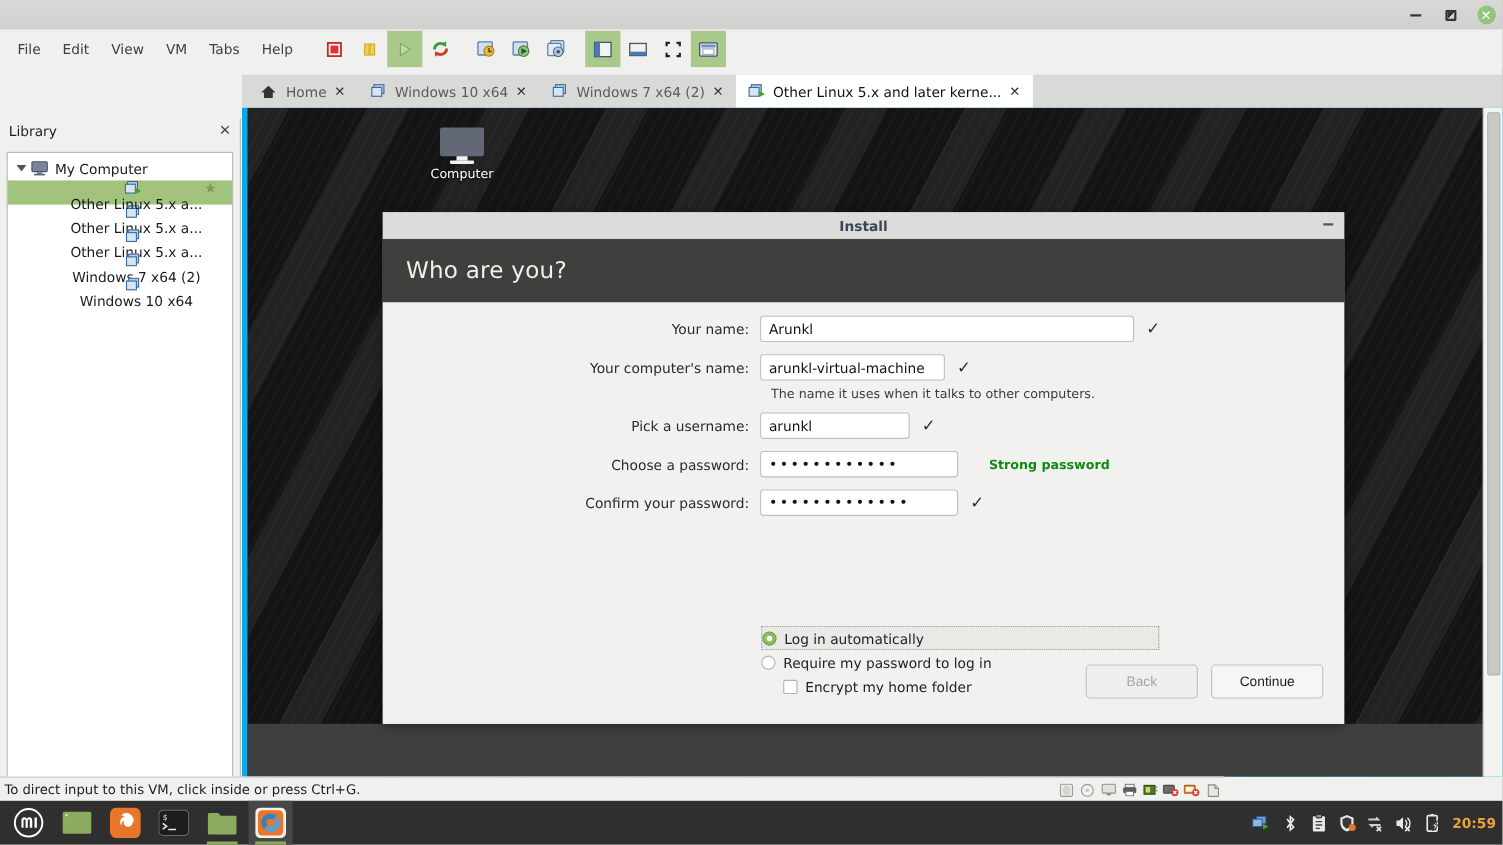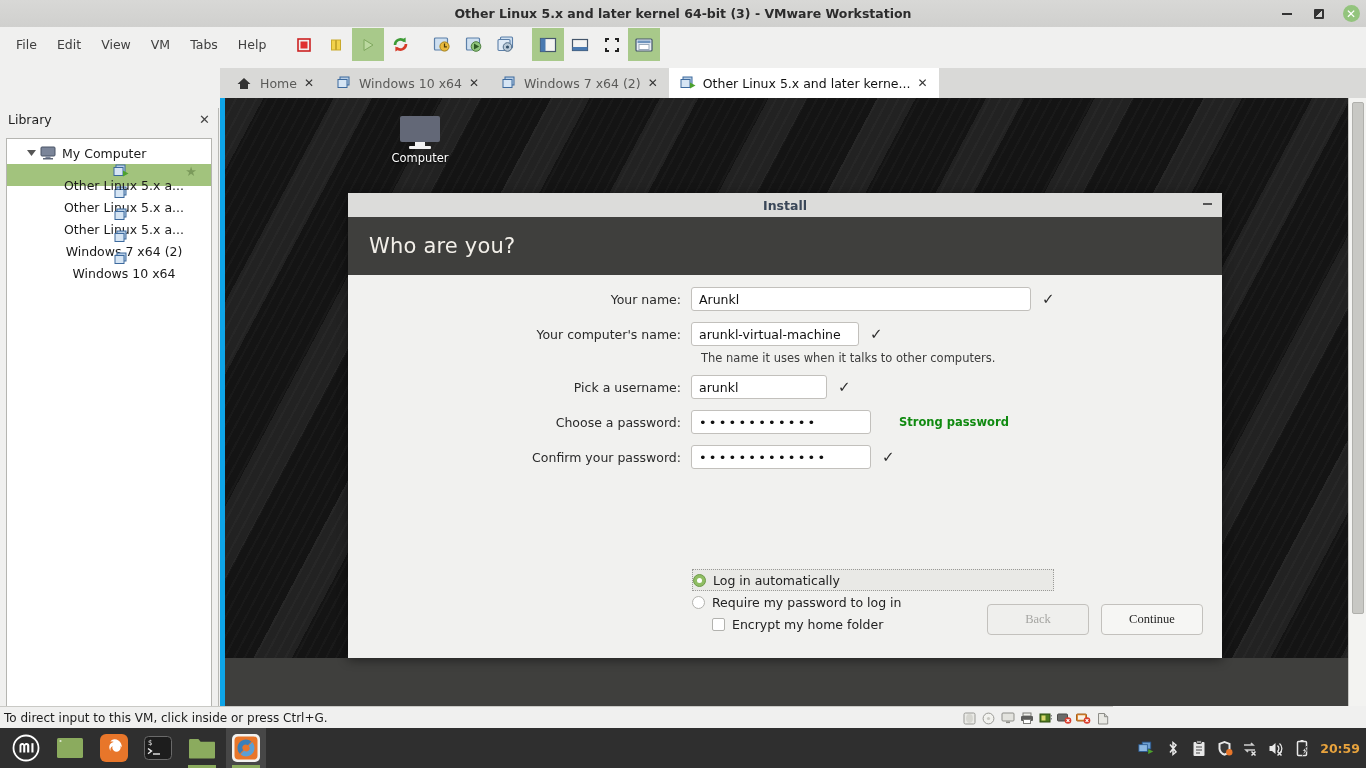--- a/index.html
+++ b/index.html
@@ -49,21 +49,21 @@
   .lib-head { display:flex; align-items:center; justify-content:space-between; padding:4px 8px 3px 8px; }
   .lib-title { font-size:12.5px; color:#1e1e1e; }
   .lib-close { font-size:13px; color:#444; cursor:pointer; line-height:1; }
   .searchrow { display:flex; margin:2px 6px 0 6px; height:26px; }
   .searchbox { flex:1; display:flex; align-items:center; gap:6px; background:#fff; border:1px solid #b5b5b1; padding:0 7px; }
   .searchbox input { border:0; outline:0; width:100%; font-size:12.5px; color:#111; font-family:inherit; background:transparent; }
   .searchbox input::placeholder { color:#9a9a97; }
   .searchdrop { width:30px; border:1px solid #b5b5b1; border-left:0; background:#eaeae8;
      display:flex;align-items:center;justify-content:center;cursor:pointer; }
   .tree { margin:8px 6px 8px 6px; background:#fff; border:1px solid #b5b5b1; height:calc(100% - 56px); padding-top:3px; }
-  .tnode { display:flex; align-items:center; height:22px; padding-left:18px; font-size:12.5px; color:#1a1a1a; cursor:pointer; }
+  .tnode { display:flex; align-items:center; height:22px; padding-left:6px; font-size:12.5px; color:#1a1a1a; cursor:pointer; }
   .tnode.child { padding-left:30px;flex-direction:column; }
   .tnode.selected { background:#a2c37d; position:relative; }
   .tnode .twist { width:12px;height:12px;margin-right:3px;display:flex;align-items:center;justify-content:center; }
   .tnode .tico { width:17px; height:16px; margin-right:5px; display:flex; align-items:center; }
   .star { position:absolute; right:14px; color:#7b9a5b; font-size:13px; }
 
   
   .tabstrip {
     position:absolute; left:220px; top:68px; width:1146px; height:30px;
     background:#d9d9d7; display:flex; align-items:flex-end; padding-left:6px;
@@ -121,21 +121,21 @@
   .optrow.focus { border:1px dotted #9a9a97; background:#e9e9e6; }
   .radio { width:13px;height:13px;border-radius:50%;border:1px solid #b2b2ae;background:#fff;margin-right:7px;
      display:flex;align-items:center;justify-content:center;flex:none; }
   .radio.sel { background:#8fbd63; border-color:#6f9b49; }
   .radio.sel .dot { width:5px;height:5px;border-radius:50%;background:#fff; }
   .cbrow { display:flex; align-items:center; height:22px; margin-left:20px; font-size:12.5px; color:#222; cursor:pointer; }
   .cbox { width:13px;height:13px;border:1px solid #b2b2ae;background:#fff;margin-right:7px;border-radius:2px;flex:none; }
 
   .dlg-buttons { position:absolute; right:19px; bottom:23px; display:flex; gap:12px; }
   .btn { width:102px; height:31px; border:1px solid #c3c1bd; border-radius:4px; background:#f6f6f4;
-     font-size:12.5px; color:#1f1f1f; font-family:Liberation Serif, serif; cursor:pointer; }
+     font-size:12.5px; color:#1f1f1f; font-family:Liberation Sans, sans-serif; cursor:pointer; }
   .btn.disabled { color:#a6a6a3; background:#efefed; cursor:default; }
 
   
   .guest-bottom { position:absolute; left:0; bottom:0; width:100%; height:48px; background:#3f3f3d; }
 
   
   .vscroll { position:absolute; left:1348px; top:98px; width:18px; height:608px; background:#f3f3f1; border-left:1px solid #c7c7c3; }
   .vthumb { position:absolute; left:3px; top:4px; width:12px; height:512px; background:#c8c8c4; border:1px solid #b0b0ac; border-radius:2px; cursor:pointer; }
 
   
@@ -156,21 +156,20 @@
   .minttray { position:absolute; right:6px; display:flex; align-items:center; gap:9px; }
   .trayico { width:17px;height:17px;display:flex;align-items:center;justify-content:center;cursor:pointer; }
   .clock { color:#e8a33d; font-size:12.5px; font-weight:bold; cursor:pointer; }
 </style>
 </head>
 <body>
 
 <div id="app">
 
   <div class="titlebar">
-    <div class="title">Other Linux 5.x and later kernel 64-bit (3) - VMware Workstation</div>
     <div class="winbtns">
       <div class="winbtn">
           <div class="wb-min"></div>
         </div>
       <div class="winbtn">
           <div class="wb-max"></div>
         </div>
       <div class="winbtn">
           <div class="wb-close">✕</div>
         </div>

